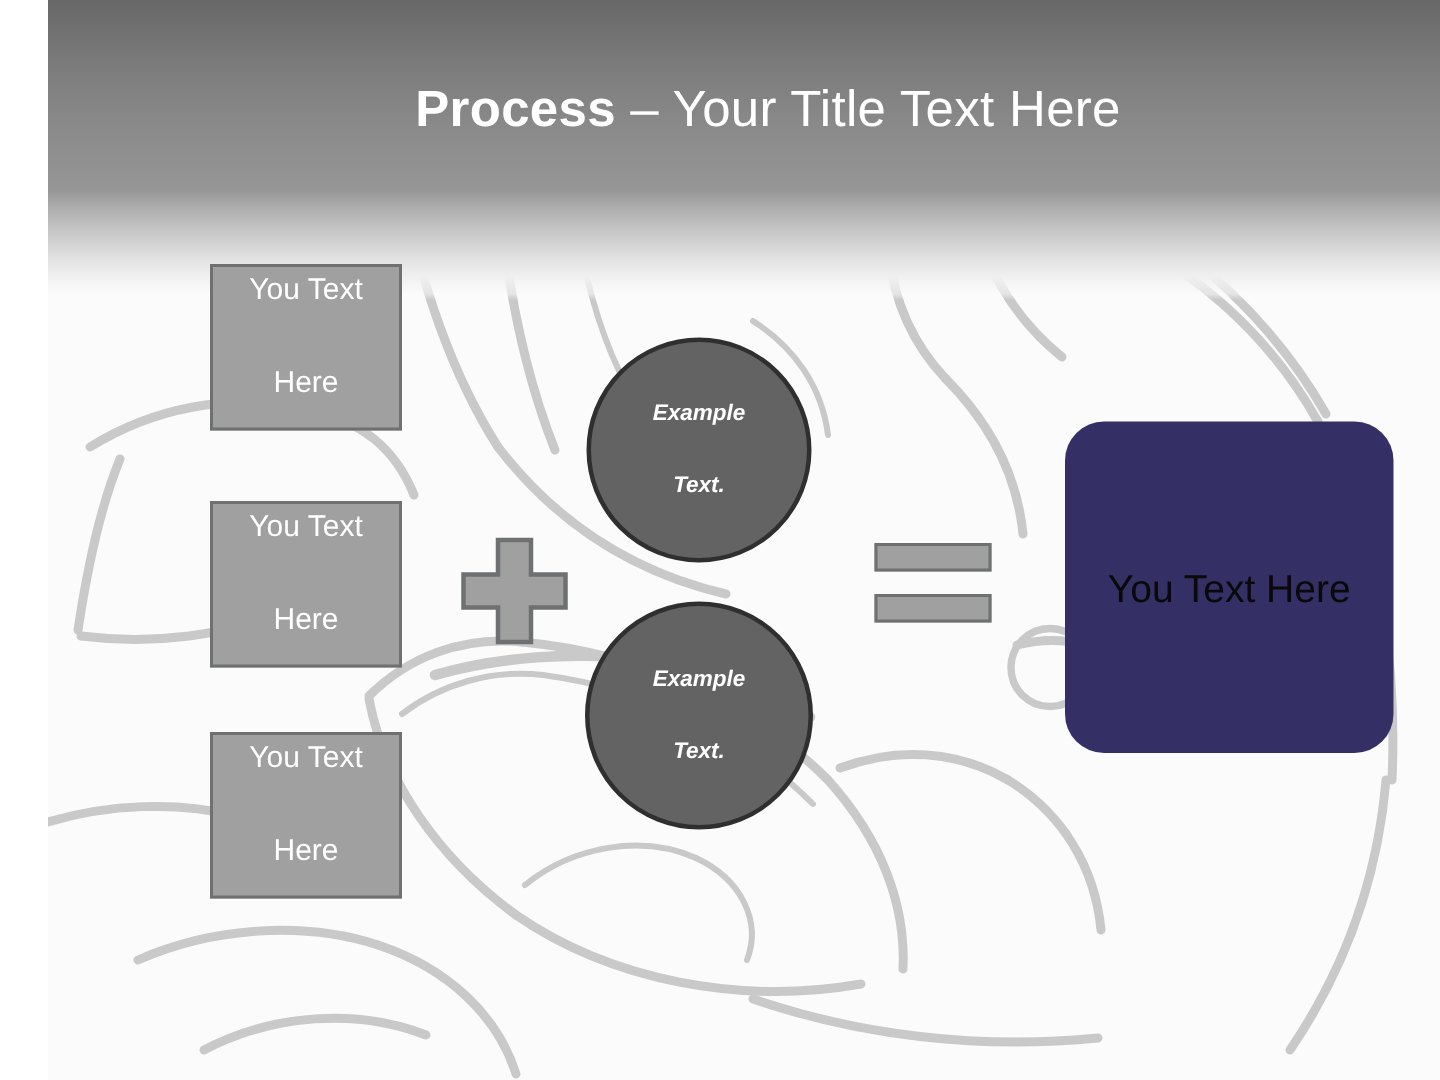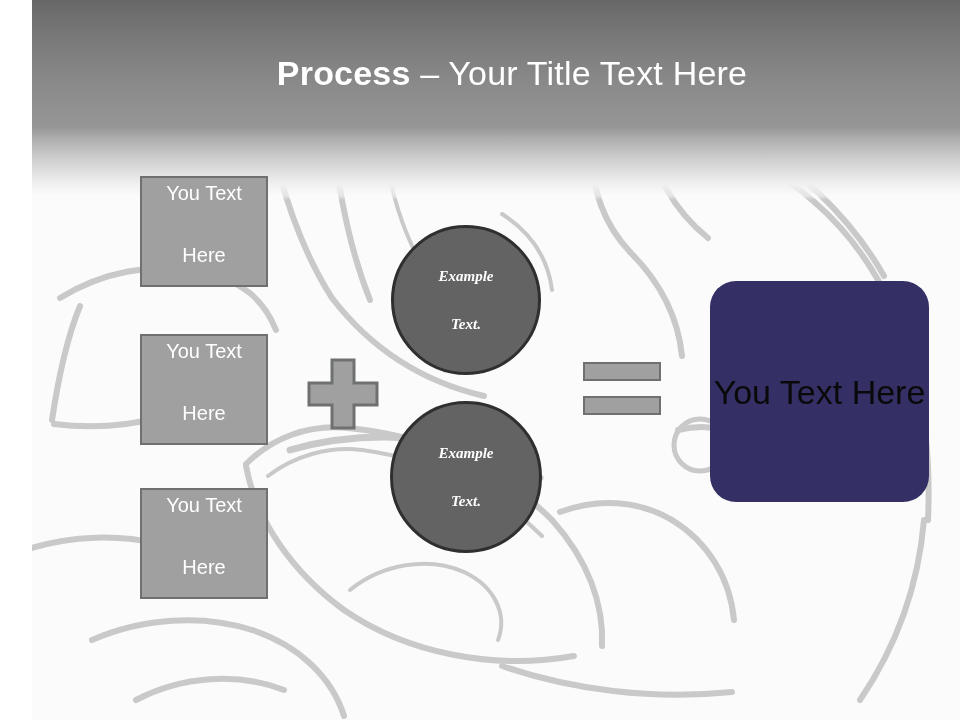--- a/index.html
+++ b/index.html
@@ -97,21 +97,20 @@
     border: 3px solid #2f2f2f;
     color: #ffffff;
     font-size: 15px;
     line-height: 24px;
     font-weight: bold;
     font-style: italic;
     text-align: center;
     display: flex;
     align-items: center;
     justify-content: center;
-    font-family: Liberation Serif, serif;
   }
   #circle-1 { left: 359px; top: 225px; }
   #circle-2 { left: 358px; top: 401px; width: 152px; height: 152px; }
   .circle span { display: block; width: 100%; }
 
   
   #plus-sign {
     position: absolute;
     z-index: 4;
     left: 275px; top: 358px;
@@ -140,21 +139,21 @@
   
   #navy-box {
     position: absolute;
     z-index: 4;
     left: 678px; top: 281px;
     width: 219px; height: 221px;
     box-sizing: border-box;
     background: #343066;
     border-radius: 26px;
     color: #090909;
-    font-size: 34px;
+    font-size: 26px;
     line-height: 32px;
     text-align: center;
     display: flex;
     align-items: center;
     justify-content: center;
   }
   #navy-box span { display: block; width: 100%; white-space: nowrap; }
 </style>
 </head>
 <body>

